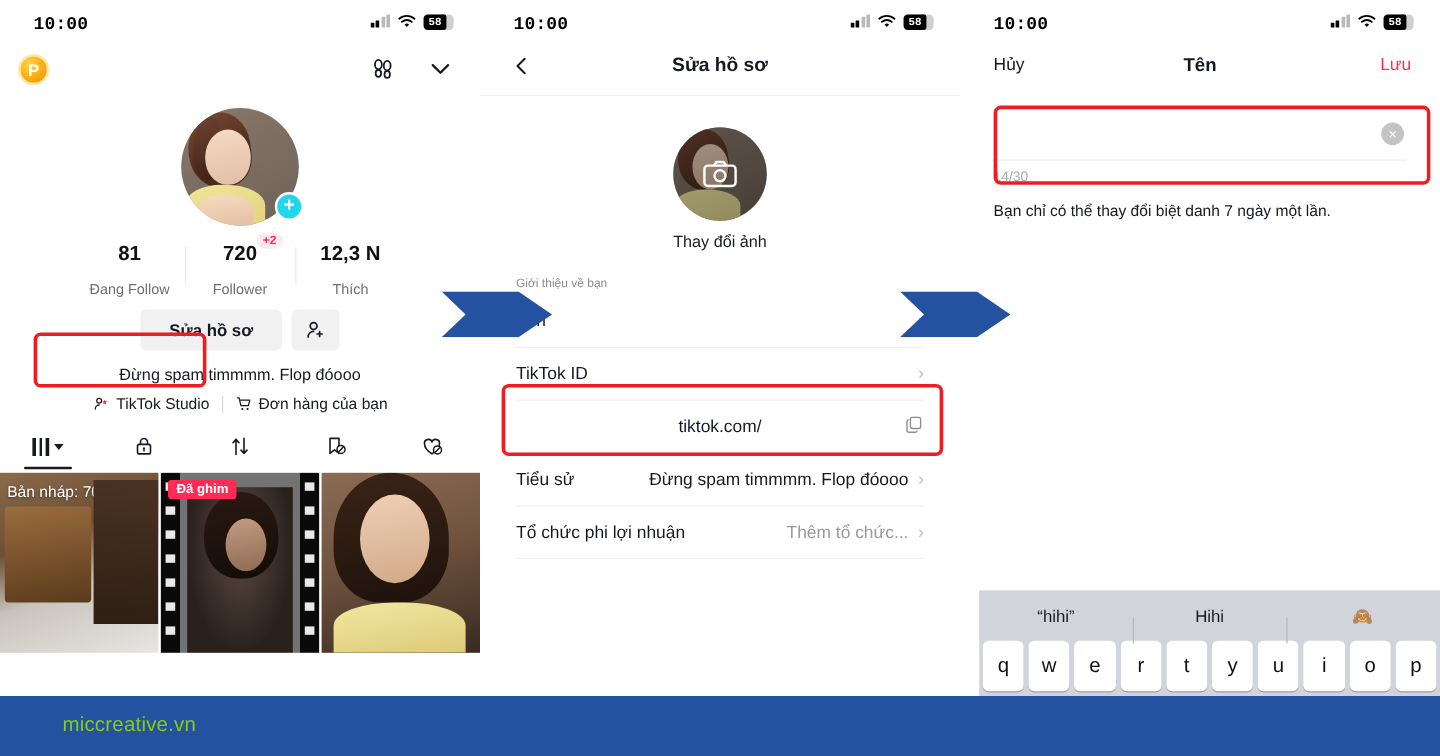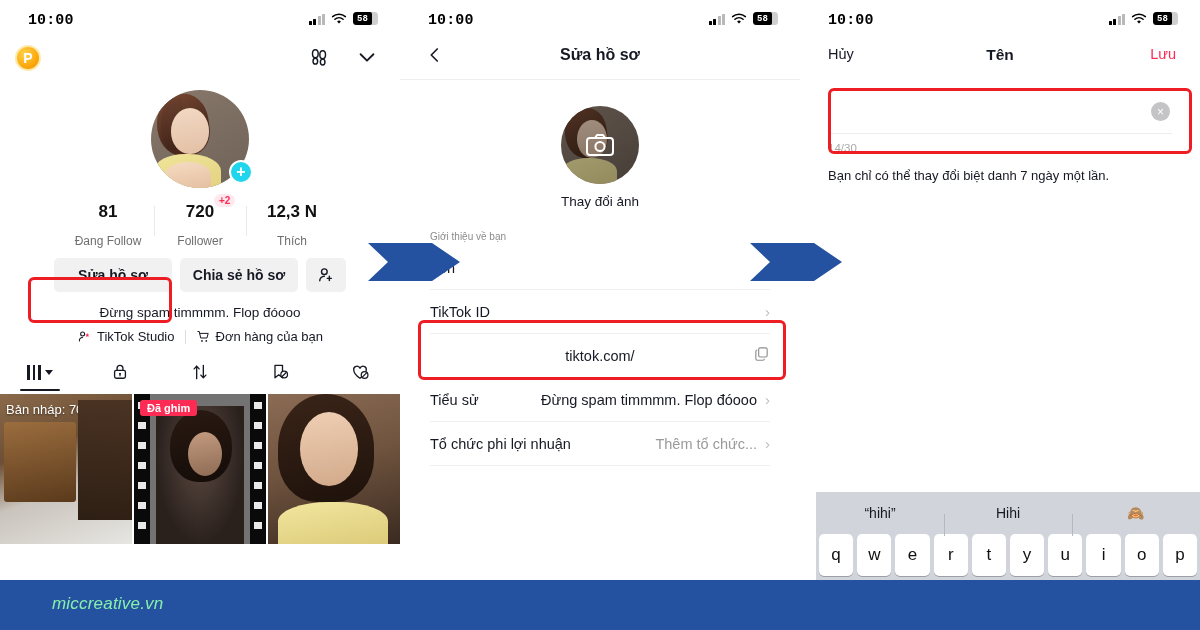--- a/index.html
+++ b/index.html
@@ -15,21 +15,21 @@
   #panel1 { left: 0; }
   #panel2 { left: 400px; }
   #panel3 { left: 800px; }
 
   
   .statusbar { position: relative; height: 36px; font-family: Liberation Mono, monospace; }
   .sb-time {
     position: absolute; left: 28px; top: 12px;
     font-size: 15px; font-weight: 700; color:#000; letter-spacing: .1px;
   }
-  .sb-right { position:absolute; right: 22px; top: 12px; display:flex; align-items:flex-end; gap:6px; }
+  .sb-right { position:absolute; right: 22px; top: 12px; display:flex; align-items:flex-start; gap:6px; }
   .sb-cell { display:flex; align-items:flex-end; gap:1.5px; height:11px; }
   .sb-cell i { display:block; width:3px; background:#000; border-radius:.5px; }
   .sb-cell i:nth-child(1){ height:4px; }
   .sb-cell i:nth-child(2){ height:6.5px; }
   .sb-cell i:nth-child(3){ height:9px; background:#b9b9b9; }
   .sb-cell i:nth-child(4){ height:11px; background:#b9b9b9; }
   .sb-batt-shell{ position:relative; width:25px; height:13px; border-radius:3.5px; background:#cfcfcf; }
   .sb-batt-fill{ position:absolute; left:0; top:0; height:13px; width:19px; border-radius:3.5px 2px 2px 3.5px; background:#000;
      color:#fff; font-size:9px; font-weight:700; display:flex; align-items:center; justify-content:center; }
 
@@ -207,21 +207,21 @@
   #arrow2{ left:750px; top:243px; }
 
   
   .redbox{ position:absolute; border:3px solid #ee1d23; border-radius:6px; pointer-events:none; }
   #red1{ left:28px; top:277px; width:144px; height:46px; }
   #red2{ left:418px; top:320px; width:368px; height:60px; }
   #red3{ left:828px; top:88px; width:364px; height:66px; }
 
   
   .footer{ position:absolute; left:0; bottom:0; width:1200px; height:50px; background:#2452a0; }
-  .footer-url{ position:absolute; left:52px; top:14px; color:#86efac; font-size:17px; letter-spacing:.2px;font-style:italic; }
+  .footer-url{ position:absolute; left:52px; top:14px; color:#84cc16; font-size:17px; letter-spacing:.2px; }
   .footer-logo{ position:absolute; right:34px; top:11px; display:flex; align-items:center; gap:12px; }
   .footer-brand{ color:#fff; font-size:17px; font-weight:700; letter-spacing:.8px; }
 </style>
 </head>
 <body>
 
 <div class="stage">
 
   <div class="panel" id="panel1">
 
@@ -282,21 +282,20 @@
         <div class="stat-lab">Follower</div>
       </div>
       <div class="stat">
         <div class="stat-num">12,3 N</div>
         <div class="stat-lab">Thích</div>
       </div>
     </div>
 
     <div class="action-row">
       <div class="btn-grey btn-edit">Sửa hồ sơ</div>
-      <div class="btn-grey btn-share">Chia sẻ hồ sơ</div>
       <div class="btn-grey btn-adduser">
         <svg width="20" height="20" viewBox="0 0 24 24">
           <circle cx="10" cy="8" r="3.4" fill="none" stroke="#161823" stroke-width="1.7"></circle>
           <path d="M4.5 19c0-3.2 2.5-5.6 5.5-5.6" fill="none" stroke="#161823" stroke-width="1.7" stroke-linecap="round"></path>
           <path d="M16 13.5v5M13.5 16h5" stroke="#161823" stroke-width="1.7" stroke-linecap="round"></path>
         </svg>
       </div>
     </div>
 
     <div class="bio">Đừng spam timmmm. Flop đóooo</div>

